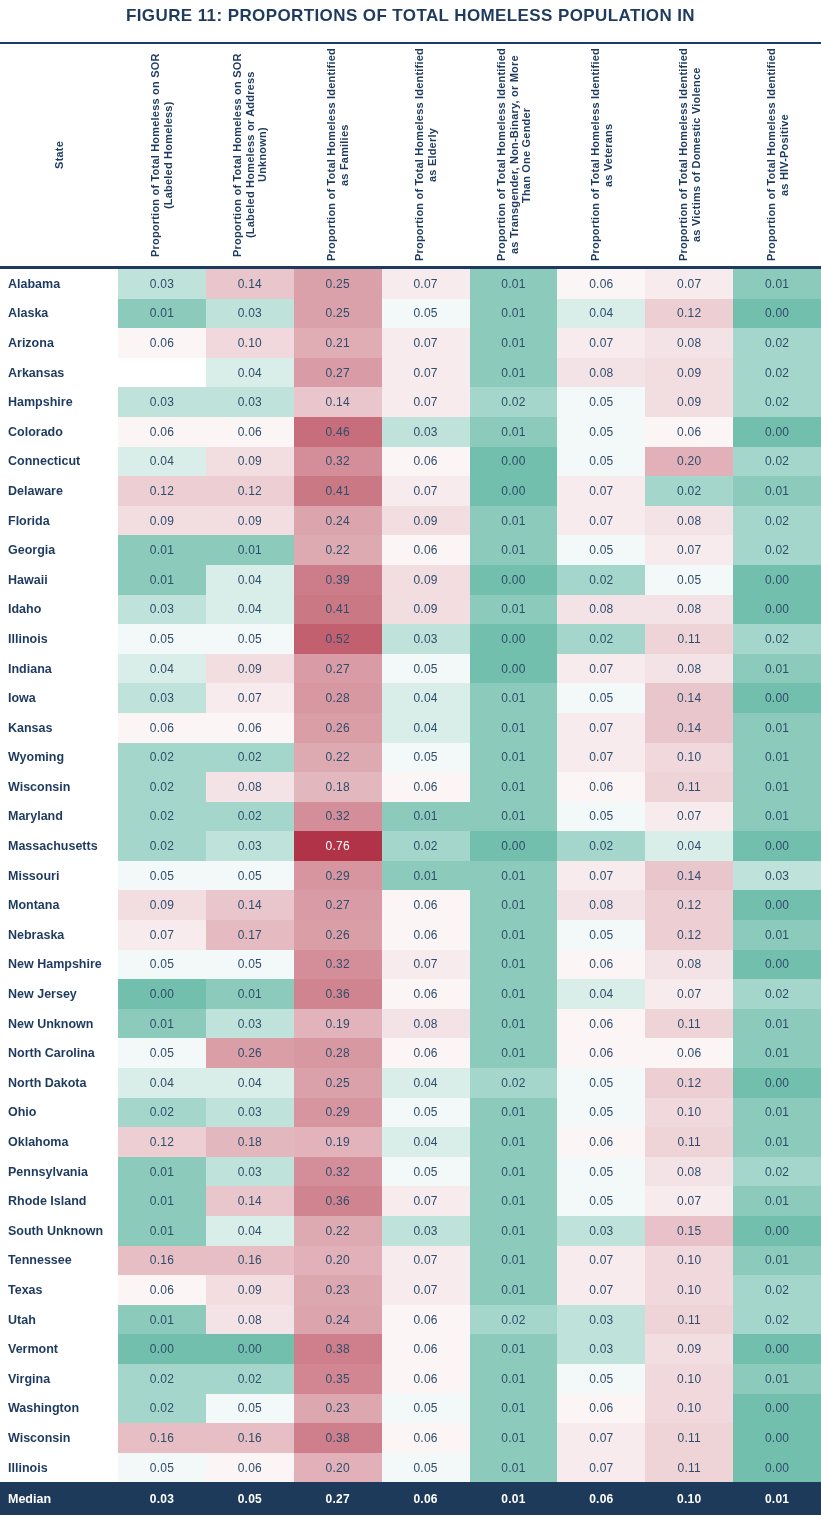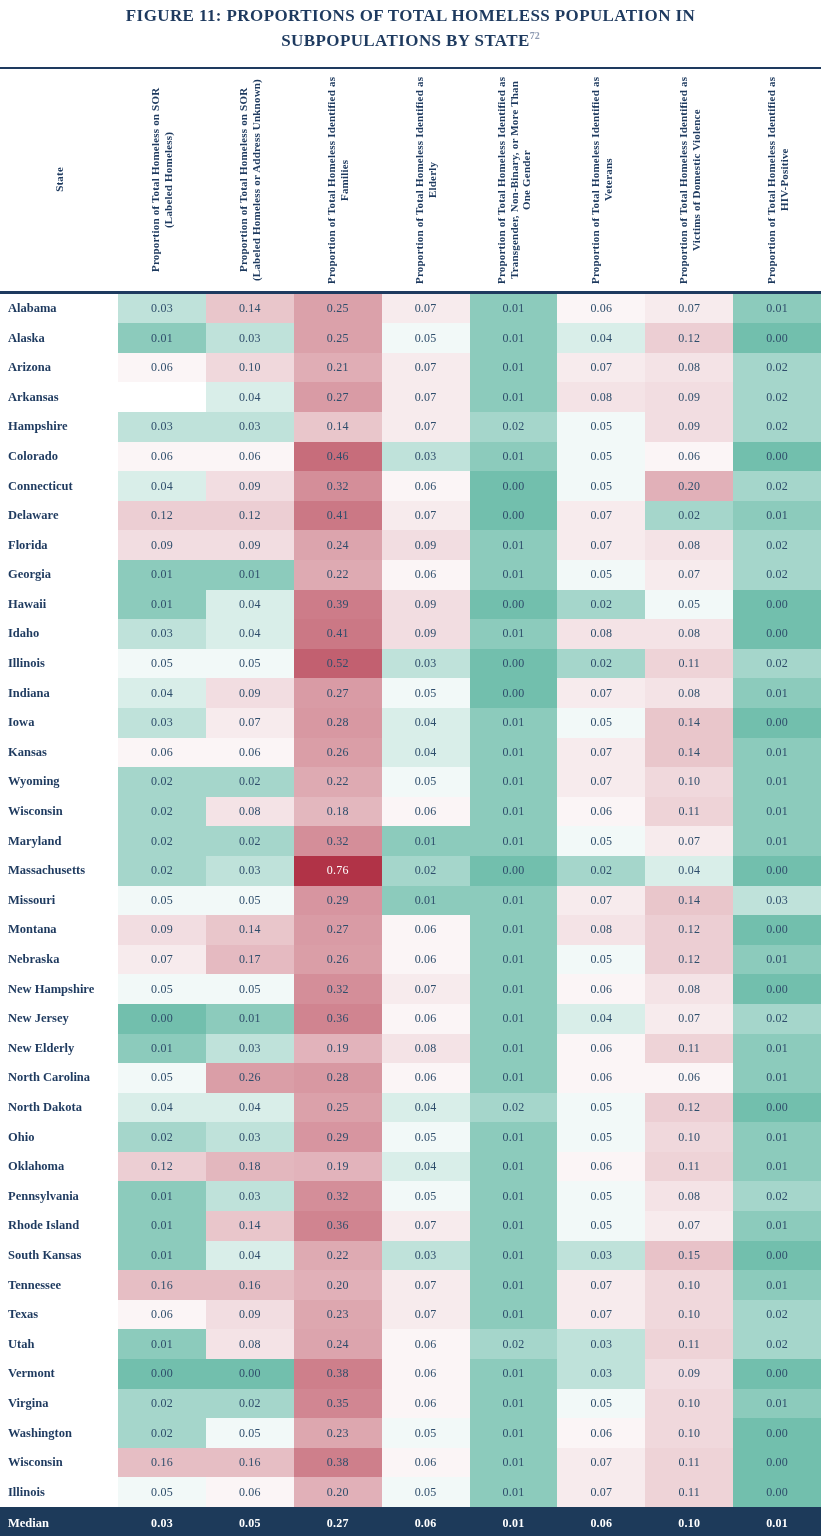--- a/index.html
+++ b/index.html
@@ -1,18 +1,18 @@
 <!DOCTYPE html>
 <html><head>
 <meta charset="utf-8">
 <style>
   html,body { margin:0; padding:0; background:#ffffff; }
   .page {
     width:821px; height:1536px; background:#ffffff; overflow:hidden;
-    font-family:Liberation Serif, serif; position:relative;
+    font-family:Liberation Sans, sans-serif; position:relative;
   }
   .title-wrap { padding-top:6px; text-align:center; color:#1e3a5f; }
   .title-line { font-size:17px; font-weight:bold; line-height:20px; letter-spacing:0.4px; }
   .title-line sup { font-size:10px; font-weight:bold; color:#8e9bb3; letter-spacing:0; }
   .rule-top { height:2px; background:#1e3a5f; margin-top:16px; }
 
   .hdr { display:flex; height:222px; border-bottom:3px solid #1e3a5f; }
   .hdr-cell { flex:1; display:flex; align-items:center; justify-content:center; overflow:hidden; }
   .hdr-state { flex:0 0 118px; }
   .rot {
@@ -38,21 +38,20 @@
   .median-row .state-cell { background:transparent; color:#ffffff; }
   .median-row .val-cell { color:#ffffff; font-weight:bold; }
 </style>
 </head>
 <body>
 
 <div class="page">
 
   <div class="title-wrap">
     <div class="title-line">FIGURE 11: PROPORTIONS OF TOTAL HOMELESS POPULATION IN</div>
-    <div class="title-line"><span>SUBPOPULATIONS BY STATE</span><sup>72</sup></div>
   </div>
 
   <div class="rule-top"></div>
 
   <div class="hdr">
     <div class="hdr-cell hdr-state">
       <span class="rot">State</span>
     </div>
 
   <div class="hdr-cell">
@@ -351,21 +350,21 @@
         <div class="val-cell" style="background: rgb(114, 191, 173);">0.00</div>
         <div class="val-cell" style="background: rgb(140, 203, 188);">0.01</div>
         <div class="val-cell" style="background: rgb(208, 132, 144);">0.36</div>
         <div class="val-cell" style="background: rgb(251, 245, 246);">0.06</div>
         <div class="val-cell" style="background: rgb(140, 203, 188);">0.01</div>
         <div class="val-cell" style="background: rgb(217, 238, 233);">0.04</div>
         <div class="val-cell" style="background: rgb(247, 235, 237);">0.07</div>
         <div class="val-cell" style="background: rgb(165, 214, 203);">0.02</div>
       </div>
       <div class="row">
-        <div class="state-cell">New Elderly</div>
+        <div class="state-cell">New Unknown</div>
         <div class="val-cell" style="background: rgb(140, 203, 188);">0.01</div>
         <div class="val-cell" style="background: rgb(191, 226, 218);">0.03</div>
         <div class="val-cell" style="background: rgb(226, 179, 187);">0.19</div>
         <div class="val-cell" style="background: rgb(244, 227, 230);">0.08</div>
         <div class="val-cell" style="background: rgb(140, 203, 188);">0.01</div>
         <div class="val-cell" style="background: rgb(251, 245, 246);">0.06</div>
         <div class="val-cell" style="background: rgb(238, 211, 215);">0.11</div>
         <div class="val-cell" style="background: rgb(140, 203, 188);">0.01</div>
       </div>
       <div class="row">
@@ -428,21 +427,21 @@
         <div class="val-cell" style="background: rgb(140, 203, 188);">0.01</div>
         <div class="val-cell" style="background: rgb(233, 198, 203);">0.14</div>
         <div class="val-cell" style="background: rgb(208, 132, 144);">0.36</div>
         <div class="val-cell" style="background: rgb(247, 235, 237);">0.07</div>
         <div class="val-cell" style="background: rgb(140, 203, 188);">0.01</div>
         <div class="val-cell" style="background: rgb(242, 249, 248);">0.05</div>
         <div class="val-cell" style="background: rgb(247, 235, 237);">0.07</div>
         <div class="val-cell" style="background: rgb(140, 203, 188);">0.01</div>
       </div>
       <div class="row">
-        <div class="state-cell">South Kansas</div>
+        <div class="state-cell">South Unknown</div>
         <div class="val-cell" style="background: rgb(140, 203, 188);">0.01</div>
         <div class="val-cell" style="background: rgb(217, 238, 233);">0.04</div>
         <div class="val-cell" style="background: rgb(222, 170, 178);">0.22</div>
         <div class="val-cell" style="background: rgb(191, 226, 218);">0.03</div>
         <div class="val-cell" style="background: rgb(140, 203, 188);">0.01</div>
         <div class="val-cell" style="background: rgb(191, 226, 218);">0.03</div>
         <div class="val-cell" style="background: rgb(232, 194, 200);">0.15</div>
         <div class="val-cell" style="background: rgb(114, 191, 173);">0.00</div>
       </div>
       <div class="row">

